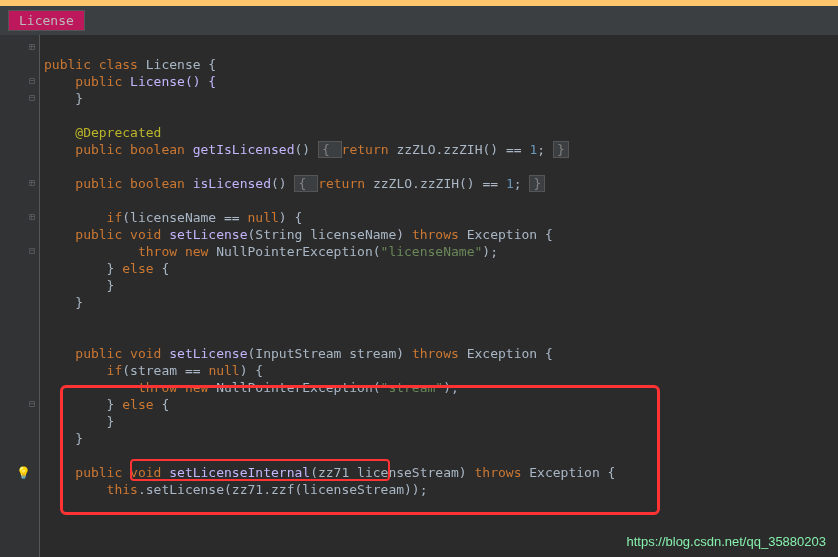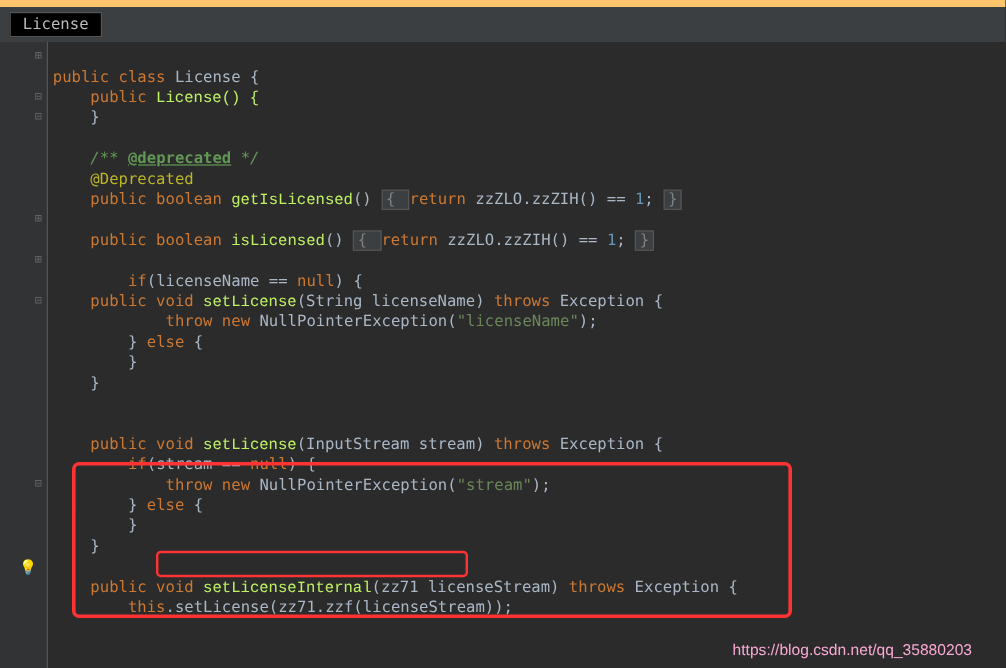--- a/index.html
+++ b/index.html
@@ -17,21 +17,21 @@
   height: 6px;
   background: #ffc66d;
 }
 .breadcrumb {
   background: #3c3f41;
   padding: 4px 8px;
   display: flex;
   gap: 4px;
 }
 .breadcrumb-item {
-  background: #000000;
+  background: #be185d;
   color: #bbbbbb;
   padding: 2px 10px;
   border: 1px solid #555;
   cursor: pointer;
 }
 .editor {
   display: flex;
   height: calc(100% - 30px);
 }
 .gutter {
@@ -66,21 +66,21 @@
 }
 .line-highlight {
   background: #323232;
 }
 .kw { color: #cc7832; }
 .str { color: #6a8759; }
 .comment { color: #629755; font-style: italic; }
 .doc-tag { color: #629755; font-weight: bold; text-decoration: underline; }
 .ann { color: #bbb529; }
 .num { color: #6897bb; }
-.method { color: #bef264; font-family: Liberation Mono, monospace; }
+.method { color: #c4b5fd; }
 .fold-box {
   background: #3c3f41;
   border: 1px solid #555;
   padding: 0 3px;
   color: #808080;
 }
 .red-box-outer {
   position: absolute;
   border: 3px solid #ff3333;
   border-radius: 6px;
@@ -88,22 +88,22 @@
 }
 .red-box-inner {
   position: absolute;
   border: 2px solid #ff3333;
   border-radius: 4px;
   pointer-events: none;
 }
 .watermark {
   position: absolute;
   bottom: 8px;
-  right: 28px;
-  color: #f9a8d4;
+  right: 12px;
+  color: #86efac;
   font-size: 13px;
   font-family: Arial, sans-serif;
 }
 </style>
 </head>
 <body>
 
 <div class="top-bar"></div>
 
 <div class="breadcrumb">
@@ -121,21 +121,20 @@
     <span class="fold-icon" style="top:363px">⊟</span>
     <span class="lightbulb" style="top:431px">💡</span>
   </div>
 
   <div class="code-area">
     <div class="line"></div>
     <div class="line"><span class="kw">public class </span><span>License {</span></div>
     <div class="line"><span class="kw">    public </span><span class="method">License() {</span></div>
     <div class="line"><span>    }</span></div>
     <div class="line"></div>
-    <div class="line"><span class="comment">    /** </span><span class="doc-tag">@deprecated</span><span class="comment"> */</span></div>
     <div class="line"><span class="ann">    @Deprecated</span></div>
     <div class="line"><span class="kw">    public boolean </span><span class="method">getIsLicensed</span><span>() </span><span class="fold-box">{ </span><span class="kw">return </span><span>zzZLO.zzZIH() == </span><span class="num">1</span><span>; </span><span class="fold-box">}</span></div>
     <div class="line"></div>
     <div class="line"><span class="kw">    public boolean </span><span class="method">isLicensed</span><span>() </span><span class="fold-box">{ </span><span class="kw">return </span><span>zzZLO.zzZIH() == </span><span class="num">1</span><span>; </span><span class="fold-box">}</span></div>
     <div class="line"></div>
     <div class="line"><span class="kw">        if</span><span>(licenseName == </span><span class="kw">null</span><span>) {</span></div>
     <div class="line"><span class="kw">    public void </span><span class="method">setLicense</span><span>(String licenseName) </span><span class="kw">throws </span><span>Exception {</span></div>
     <div class="line"><span class="kw">            throw new </span><span>NullPointerException(</span><span class="str">"licenseName"</span><span>);</span></div>
     <div class="line"><span>        } </span><span class="kw">else </span><span>{</span></div>
     <div class="line"><span>        }</span></div>

